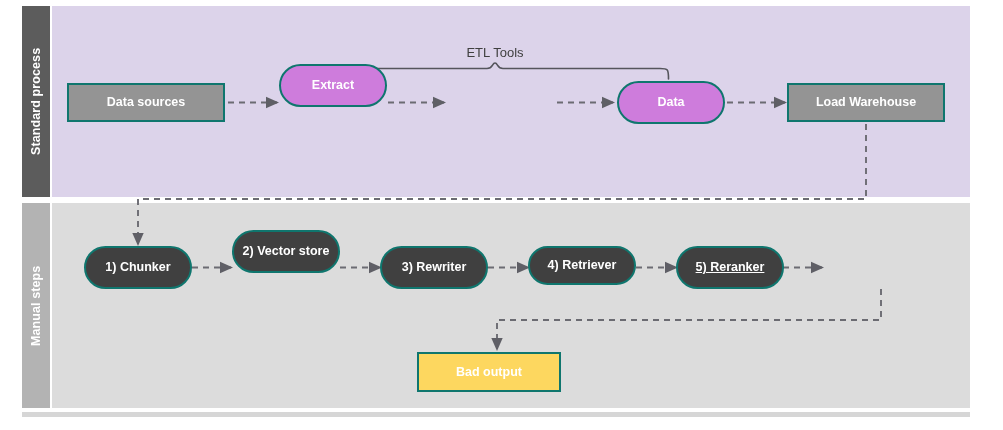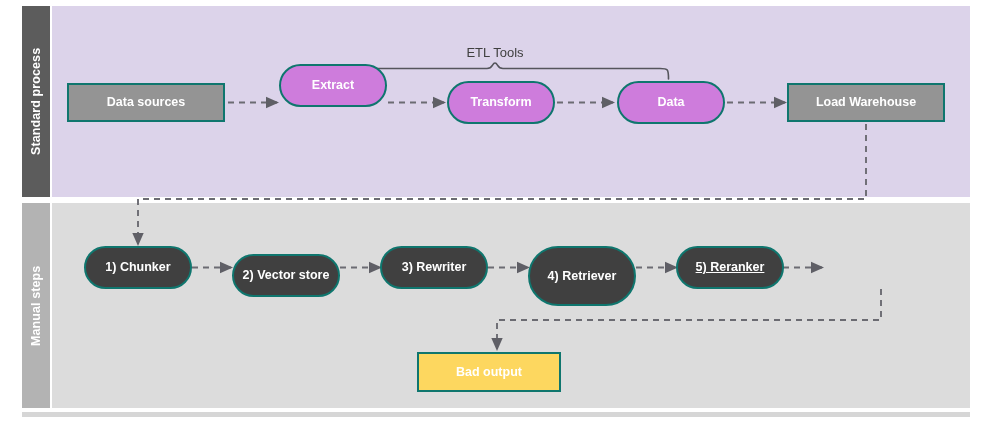--- a/index.html
+++ b/index.html
@@ -133,32 +133,31 @@
              L 660 68.5
              C 668 68.5, 668.5 69, 668.5 79" stroke="#55555c" stroke-width="1.6" fill="none" stroke-linecap="round"></path>
   </svg>
 
   <div id="etl-label">ETL Tools</div>
 
   <div class="node rect gray" style="left:67px; top:83px; width:158px; height:39px;">Data sources</div>
 
   <div class="node pill magenta" style="left:279px; top:64px; width:108px; height:43px;">Extract</div>
 
-  <div class="node pill magenta" style="left:447px; top:81px; width:108px; height:43px;">Transform</div>
 
   <div class="node pill magenta" style="left:617px; top:81px; width:108px; height:43px;">Data</div>
 
   <div class="node rect gray" style="left:787px; top:83px; width:158px; height:39px;">Load Warehouse</div>
 
   <div class="node pill steps" style="left:84px; top:246px; width:108px; height:43px;">1) Chunker</div>
 
-  <div class="node pill steps" style="left:232px; top:254px; width:108px; height:43px;">2) Vector store</div>
+  <div class="node pill steps" style="left:232px; top:230px; width:108px; height:43px;">2) Vector store</div>
 
   <div class="node pill steps" style="left:380px; top:246px; width:108px; height:43px;">3) Rewriter</div>
 
-  <div class="node pill steps" style="left:528px; top:246px; width:108px; height:60px;">4) Retriever</div>
+  <div class="node pill steps" style="left:528px; top:246px; width:108px; height:39px;">4) Retriever</div>
 
   <div class="node pill steps" style="left:676px; top:246px; width:108px; height:43px;text-decoration:underline;">5) Reranker</div>
 
 
   <div class="node rect yellow" style="left:417px; top:352px; width:144px; height:40px;">Bad output</div>
 
 </div>
 
 </body></html>

